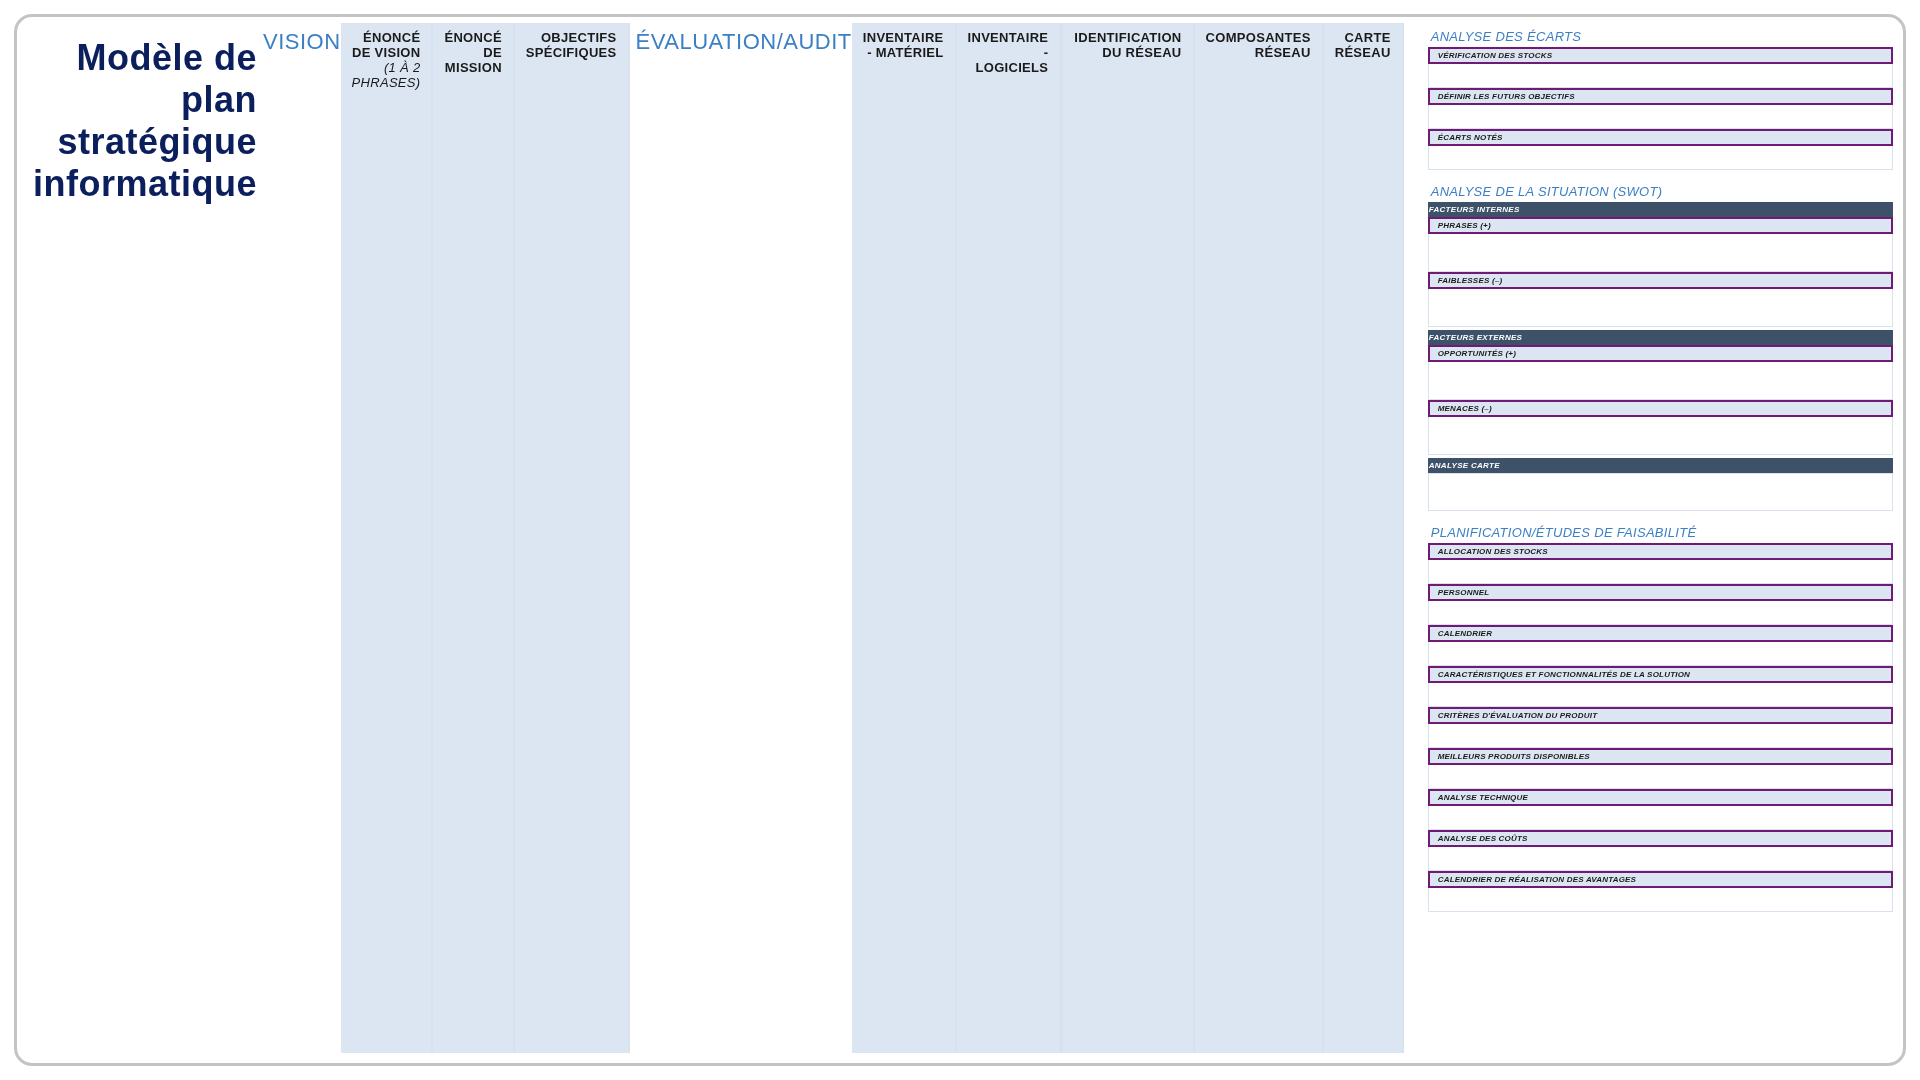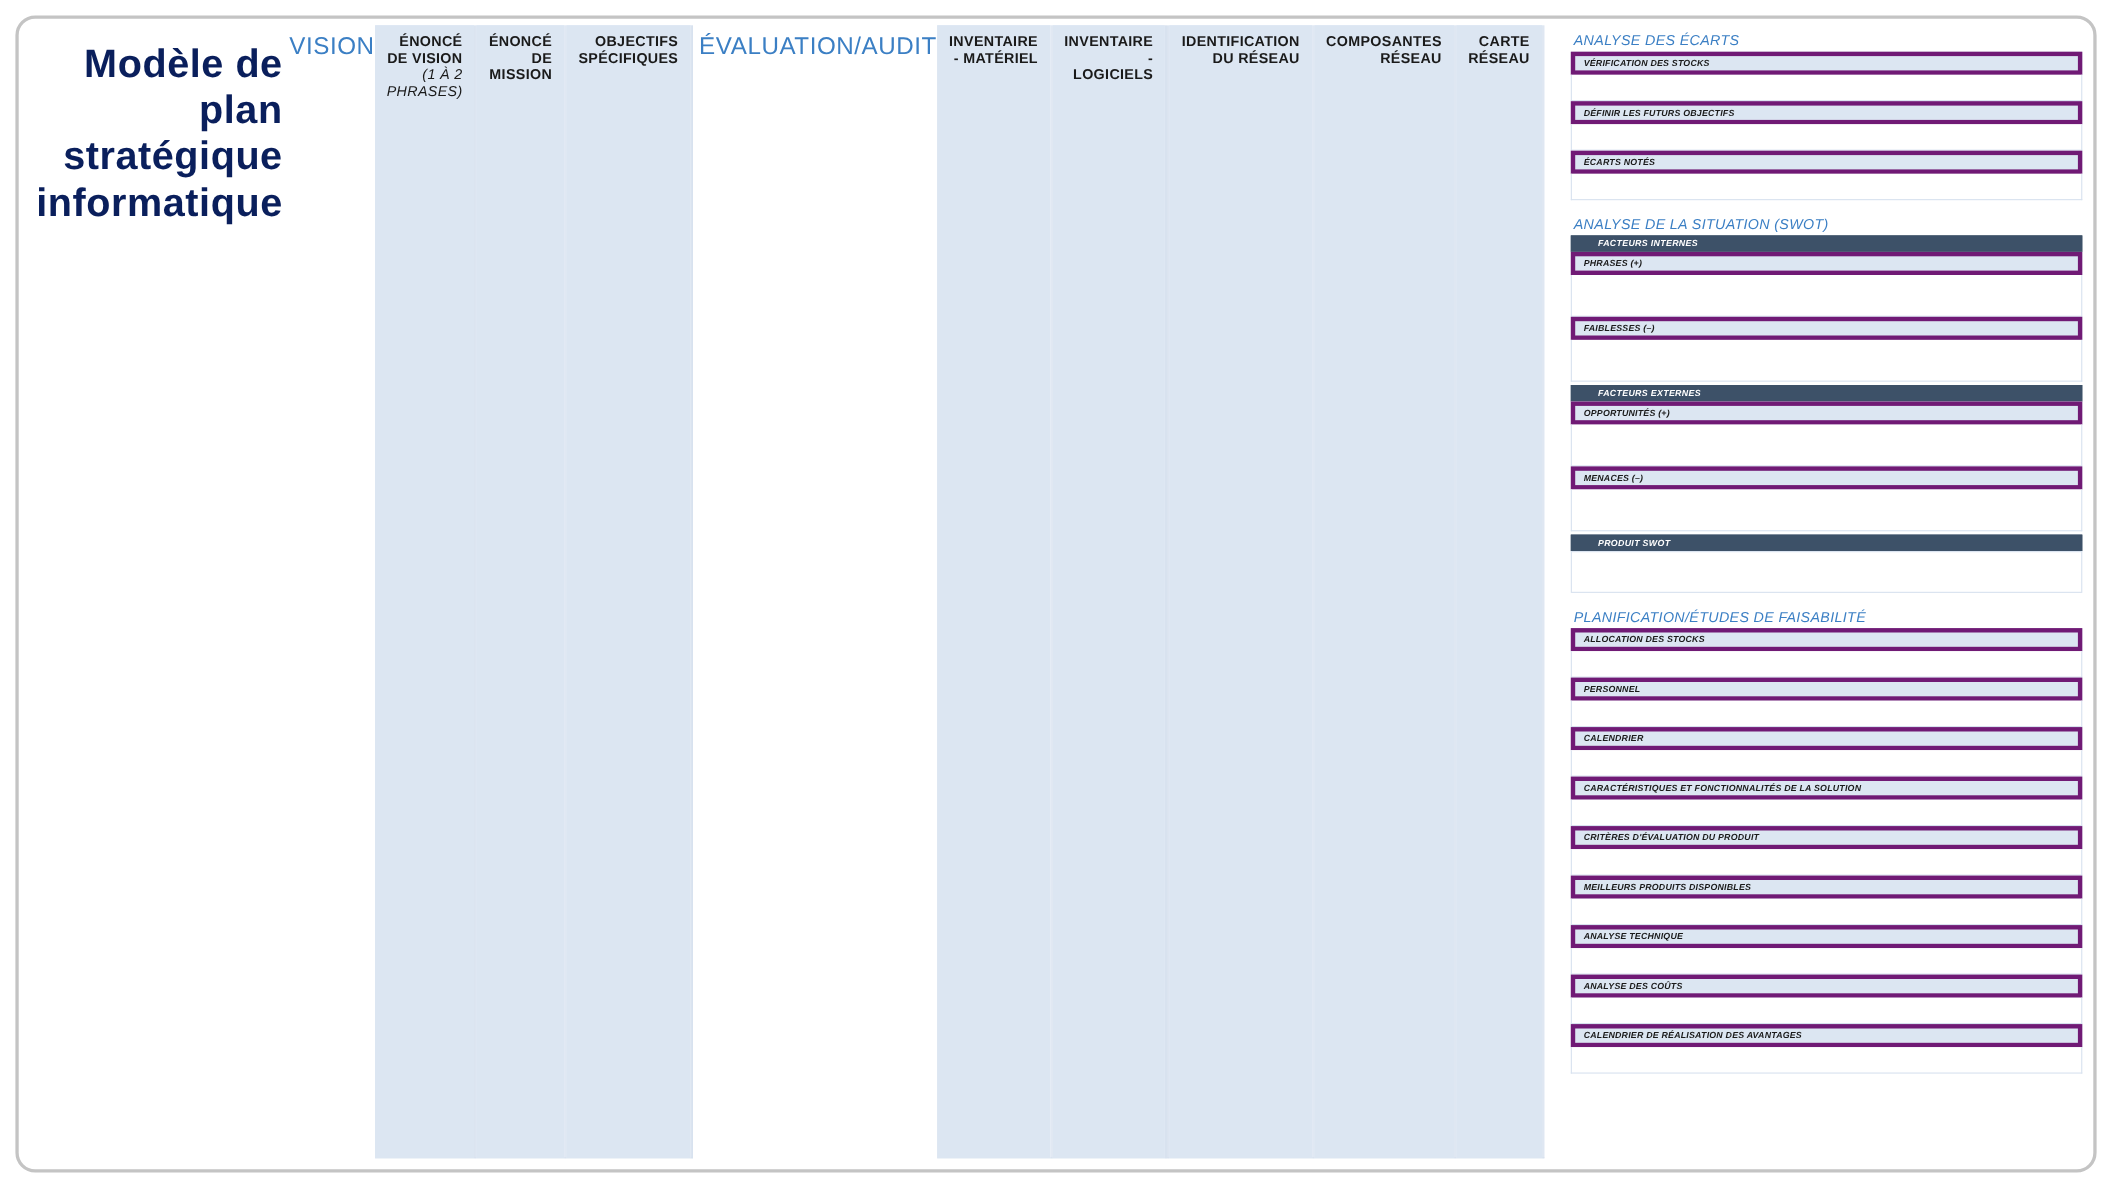--- a/index.html
+++ b/index.html
@@ -70,40 +70,40 @@
   border: 1px solid #d8e2ef;
   border-top: none;
   background: #fff;
   min-height: 46px;
 }
 .row-body-lg { min-height: 72px; }
 .row-body-md { min-height: 56px; }
 
 .row-header-sm {
   background: #dce6f2;
-  border: 4px solid #701a75;
+  border: 2px solid #701a75;
   padding: 2px 8px;
   font-size: 8px;
   font-weight: 700;
   color: #1a1a1a;
   letter-spacing: 0.2px;
 }
 .row-body-sm {
   border: 1px solid #d8e2ef;
   border-top: none;
   background: #fff;
   min-height: 24px;
 }
 .row-body-sm2 { min-height: 38px; }
 
 .row-header-dark {
   background: #3d5168;
   color: #fff;
   border: 1px solid #3d5168;
-  padding: 2px 24px;
+  padding: 2px 0;
   font-size: 8px;
   font-weight: 700;
   letter-spacing: 0.3px;
 }
 .gap-sm { height: 3px; }
 .gap-md { height: 8px; }
 </style>
 </head>
 <body>
 
@@ -180,21 +180,21 @@
     <div class="row-body-sm row-body-sm2"></div>
 
     <div class="gap-sm"></div>
     <div class="row-header-dark"><span>FACTEURS EXTERNES</span></div>
     <div class="row-header-sm"><span>OPPORTUNITÉS (+)</span></div>
     <div class="row-body-sm row-body-sm2"></div>
     <div class="row-header-sm"><span>MENACES (–)</span></div>
     <div class="row-body-sm row-body-sm2"></div>
 
     <div class="gap-sm"></div>
-    <div class="row-header-dark"><span>PRODUIT SWOT</span></div>
+    <div class="row-header-dark"><span>ANALYSE CARTE</span></div>
     <div class="row-body-sm row-body-sm2" style="border-top:1px solid #d8e2ef"></div>
 
     <div class="gap-md"></div>
     <div class="section-title-sm">PLANIFICATION/ÉTUDES DE FAISABILITÉ</div>
 
     <div class="row-header-sm"><span>ALLOCATION DES STOCKS</span></div>
     <div class="row-body-sm"></div>
     <div class="row-header-sm"><span>PERSONNEL</span></div>
     <div class="row-body-sm"></div>
     <div class="row-header-sm"><span>CALENDRIER</span></div>

